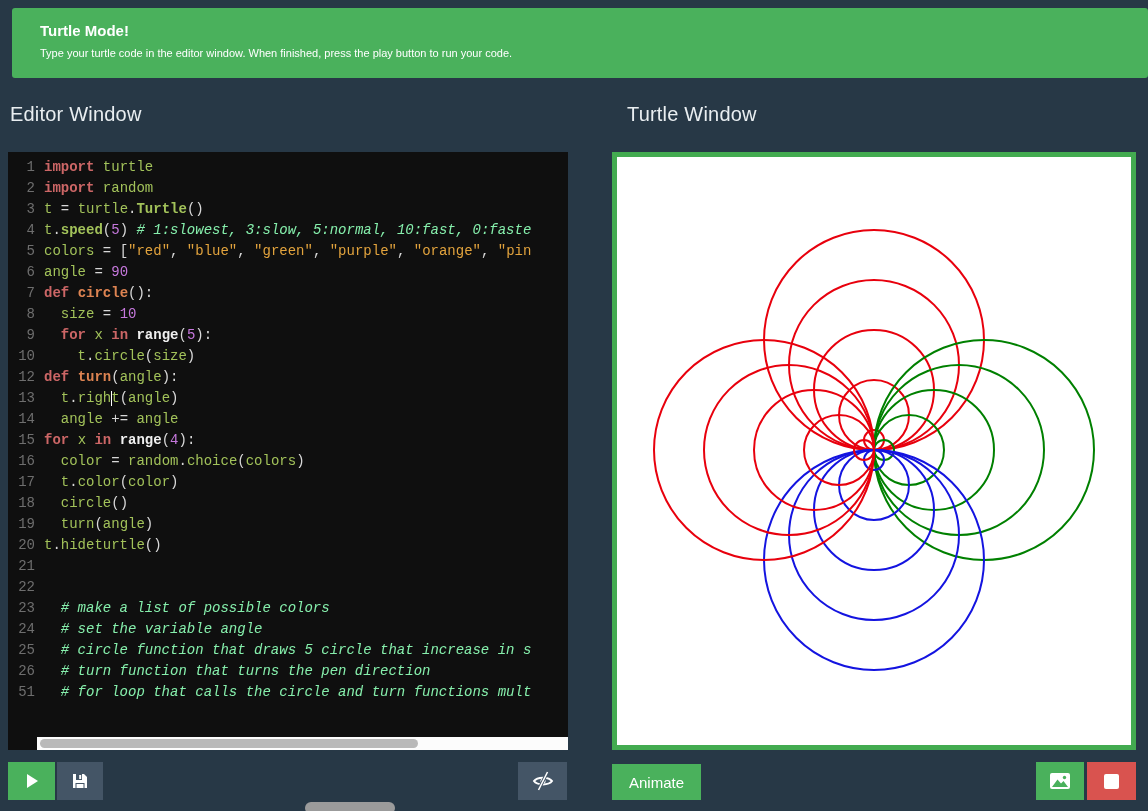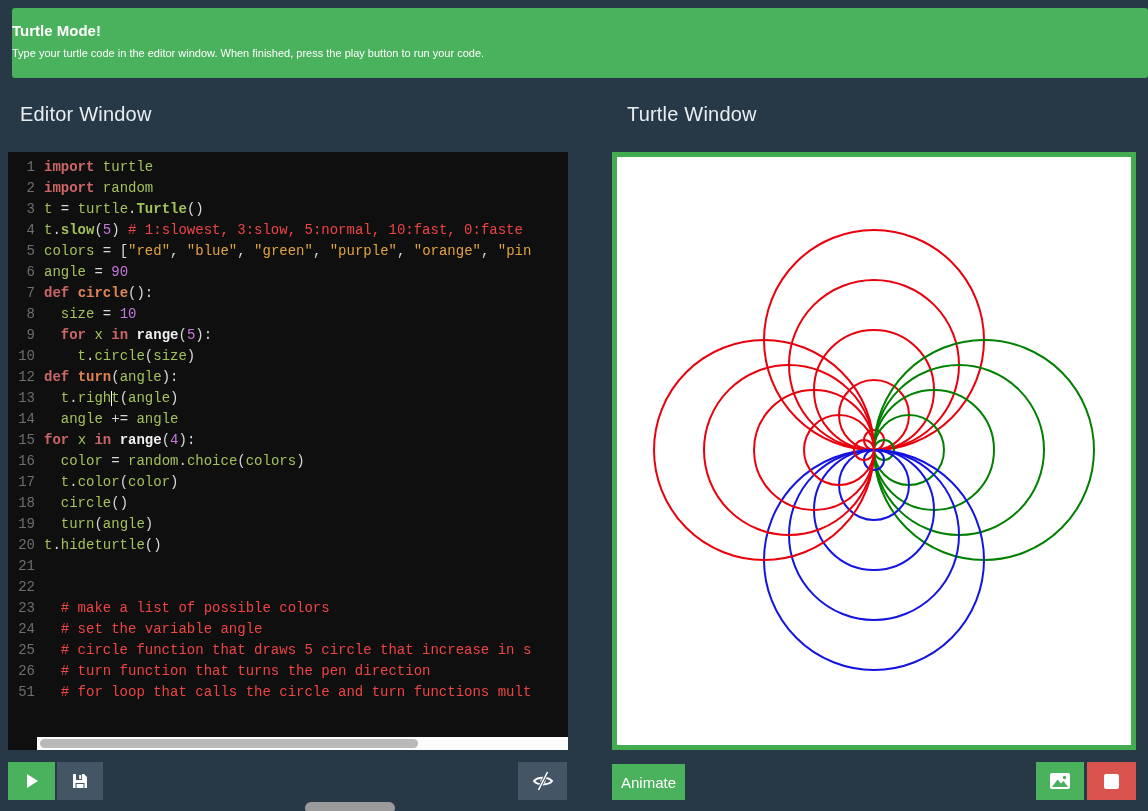--- a/index.html
+++ b/index.html
@@ -6,70 +6,70 @@
   body{
     width:1148px;height:811px;position:relative;overflow:hidden;
     background:#273846;
     font-family:"Liberation Sans", sans-serif;
     -webkit-font-smoothing:antialiased;
   }
   
   .banner{
     position:absolute;left:12px;top:8px;width:1136px;height:70px;
     background:#4ab15c;border-radius:3px;box-sizing:border-box;
-    padding:13px 0;color:#ffffff;
+    padding:13px 28px;color:#ffffff;
   }
   .banner .b-title{font-size:15px;font-weight:bold;line-height:20px;}
   .banner .b-sub{font-size:11px;line-height:24px;}
   
   .sec-head{
     position:absolute;top:103px;font-size:20px;font-weight:400;
     color:#e9eef1;letter-spacing:.2px;
   }
-  #editor-head{left:20px;}
+  #editor-head{left:10px;}
   #turtle-head{left:627px;}
   
   .editor{
     position:absolute;left:8px;top:152px;width:560px;height:598px;
     background:#0f0f0f;overflow:hidden;
   }
   .code-lines{padding-top:5px;cursor:text;}
   .cm-line{display:flex;height:21px;line-height:21px;
     font-family:"Liberation Mono", monospace;font-size:14px;white-space:pre;}
   .ln{flex:0 0 36px;box-sizing:border-box;padding-right:9px;text-align:right;
     color:#6e6e6e;user-select:none;}
   .lc{flex:1;overflow:hidden;}
   .tk-kw{color:#cc6666;font-weight:bold;margin-top:7px;}
   .tk-var{color:#a2c25a;}
   .tk-meth{color:#a2c25a;font-weight:bold;}
   .tk-fn{color:#de8452;font-weight:bold;}
   .tk-str{color:#e2a33d;}
   .tk-num{color:#c678dd;}
-  .tk-com{color:#ef4444;}
+  .tk-com{color:#86efac;font-style:italic;}
   .tk-pl{color:#d8d8d8;}
   .tk-bi{color:#f0f0f0;font-weight:bold;}
   .tk-cur{display:inline-block;width:1px;height:15px;background:#ffffff;
     vertical-align:text-bottom;margin:0 -0.5px;}
   .hscroll{
     position:absolute;left:29px;right:0;bottom:0;height:13px;background:#fcfcfc;
   }
   .hscroll .thumb{
     position:absolute;left:3px;top:2px;width:378px;height:9px;
     background:#b9b9b9;border-radius:5px;
   }
   
   .btn{position:absolute;border:none;display:flex;align-items:center;
     justify-content:center;cursor:pointer;padding:0;}
   .btn.green{background:#4ab15c;}
   .btn.dark{background:#445566;}
   .btn.red{background:#d9534f;}
   #run-btn{left:8px;top:762px;width:47px;height:38px;}
   #save-btn{left:57px;top:762px;width:46px;height:38px;}
   #eye-btn{left:518px;top:762px;width:49px;height:38px;}
-  #animate-btn{left:612px;top:764px;width:73px;height:36px;
+  #animate-btn{left:612px;top:764px;width:89px;height:36px;
     color:#ffffff;font-size:15px;font-family:"Liberation Sans",sans-serif;}
   #img-btn{left:1036px;top:762px;width:48px;height:38px;}
   #stop-btn{left:1087px;top:762px;width:49px;height:38px;}
   .stop-square{width:15px;height:15px;background:#ffffff;border-radius:2px;}
   
   .turtle-win{
     position:absolute;left:612px;top:152px;width:524px;height:598px;
     box-sizing:border-box;background:#ffffff;border:5px solid #43ab50;
   }
   .turtle-win svg{display:block;}
@@ -88,21 +88,21 @@
 </div>
 
 <div class="sec-head" id="editor-head">Editor Window</div>
 <div class="sec-head" id="turtle-head">Turtle Window</div>
 
 <div class="editor">
   <div class="code-lines">
       <div class="cm-line"><span class="ln">1</span><span class="lc"><span class="tk-kw">import</span><span class="tk-pl"> </span><span class="tk-var">turtle</span></span></div>
       <div class="cm-line"><span class="ln">2</span><span class="lc"><span class="tk-kw">import</span><span class="tk-pl"> </span><span class="tk-var">random</span></span></div>
       <div class="cm-line"><span class="ln">3</span><span class="lc"><span class="tk-var">t</span><span class="tk-pl"> = </span><span class="tk-var">turtle</span><span class="tk-pl">.</span><span class="tk-meth">Turtle</span><span class="tk-pl">()</span></span></div>
-      <div class="cm-line"><span class="ln">4</span><span class="lc"><span class="tk-var">t</span><span class="tk-pl">.</span><span class="tk-meth">slow</span><span class="tk-pl">(</span><span class="tk-num">5</span><span class="tk-pl">) </span><span class="tk-com"># 1:slowest, 3:slow, 5:normal, 10:fast, 0:faste</span></span></div>
+      <div class="cm-line"><span class="ln">4</span><span class="lc"><span class="tk-var">t</span><span class="tk-pl">.</span><span class="tk-meth">speed</span><span class="tk-pl">(</span><span class="tk-num">5</span><span class="tk-pl">) </span><span class="tk-com"># 1:slowest, 3:slow, 5:normal, 10:fast, 0:faste</span></span></div>
       <div class="cm-line"><span class="ln">5</span><span class="lc"><span class="tk-var">colors</span><span class="tk-pl"> = [</span><span class="tk-str">"red"</span><span class="tk-pl">, </span><span class="tk-str">"blue"</span><span class="tk-pl">, </span><span class="tk-str">"green"</span><span class="tk-pl">, </span><span class="tk-str">"purple"</span><span class="tk-pl">, </span><span class="tk-str">"orange"</span><span class="tk-pl">, </span><span class="tk-str">"pin</span></span></div>
       <div class="cm-line"><span class="ln">6</span><span class="lc"><span class="tk-var">angle</span><span class="tk-pl"> = </span><span class="tk-num">90</span></span></div>
       <div class="cm-line"><span class="ln">7</span><span class="lc"><span class="tk-kw">def</span><span class="tk-pl"> </span><span class="tk-fn">circle</span><span class="tk-pl">():</span></span></div>
       <div class="cm-line"><span class="ln">8</span><span class="lc"><span class="tk-pl">  </span><span class="tk-var">size</span><span class="tk-pl"> = </span><span class="tk-num">10</span></span></div>
       <div class="cm-line"><span class="ln">9</span><span class="lc"><span class="tk-pl">  </span><span class="tk-kw">for</span><span class="tk-pl"> </span><span class="tk-var">x</span><span class="tk-pl"> </span><span class="tk-kw">in</span><span class="tk-pl"> </span><span class="tk-bi">range</span><span class="tk-pl">(</span><span class="tk-num">5</span><span class="tk-pl">):</span></span></div>
       <div class="cm-line"><span class="ln">10</span><span class="lc"><span class="tk-pl">    </span><span class="tk-var">t</span><span class="tk-pl">.</span><span class="tk-var">circle</span><span class="tk-pl">(</span><span class="tk-var">size</span><span class="tk-pl">)</span></span></div>
       <div class="cm-line"><span class="ln">12</span><span class="lc"><span class="tk-kw">def</span><span class="tk-pl"> </span><span class="tk-fn">turn</span><span class="tk-pl">(</span><span class="tk-var">angle</span><span class="tk-pl">):</span></span></div>
       <div class="cm-line"><span class="ln">13</span><span class="lc"><span class="tk-pl">  </span><span class="tk-var">t</span><span class="tk-pl">.</span><span class="tk-var">righ</span><span class="tk-cur"></span><span class="tk-var">t</span><span class="tk-pl">(</span><span class="tk-var">angle</span><span class="tk-pl">)</span></span></div>
       <div class="cm-line"><span class="ln">14</span><span class="lc"><span class="tk-pl">  </span><span class="tk-var">angle</span><span class="tk-pl"> += </span><span class="tk-var">angle</span></span></div>
       <div class="cm-line"><span class="ln">15</span><span class="lc"><span class="tk-kw">for</span><span class="tk-pl"> </span><span class="tk-var">x</span><span class="tk-pl"> </span><span class="tk-kw">in</span><span class="tk-pl"> </span><span class="tk-bi">range</span><span class="tk-pl">(</span><span class="tk-num">4</span><span class="tk-pl">):</span></span></div>

